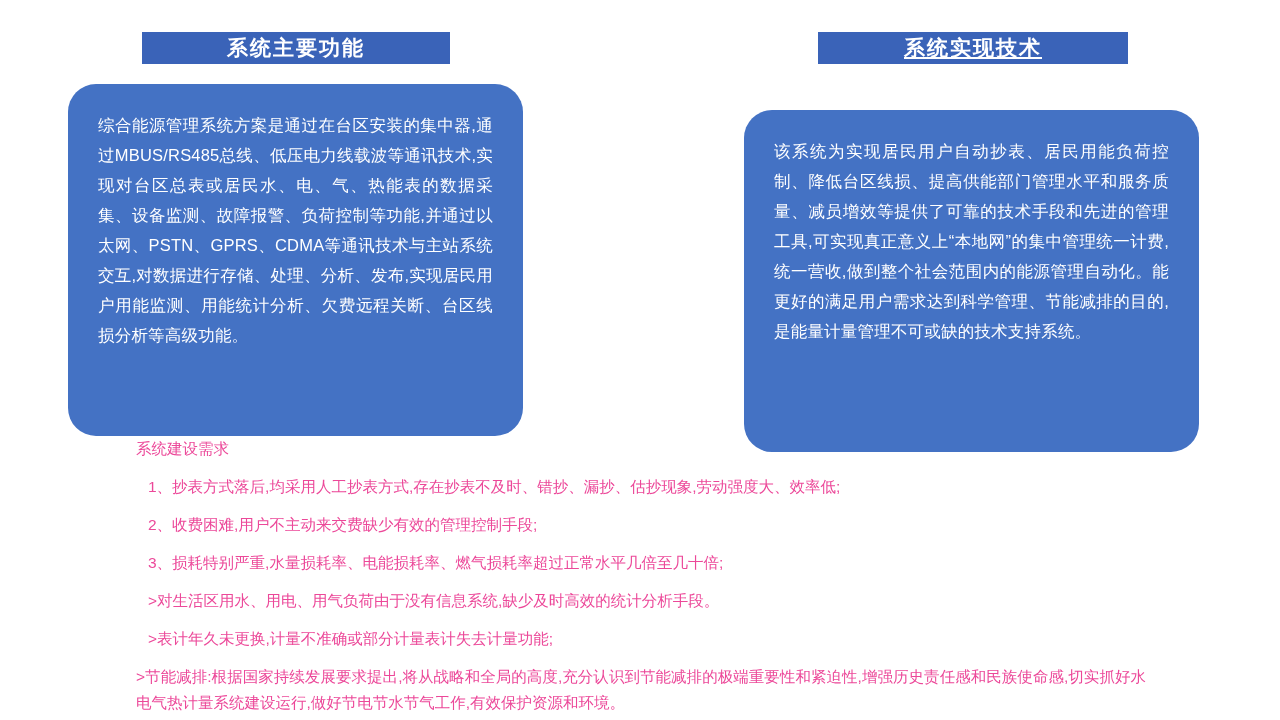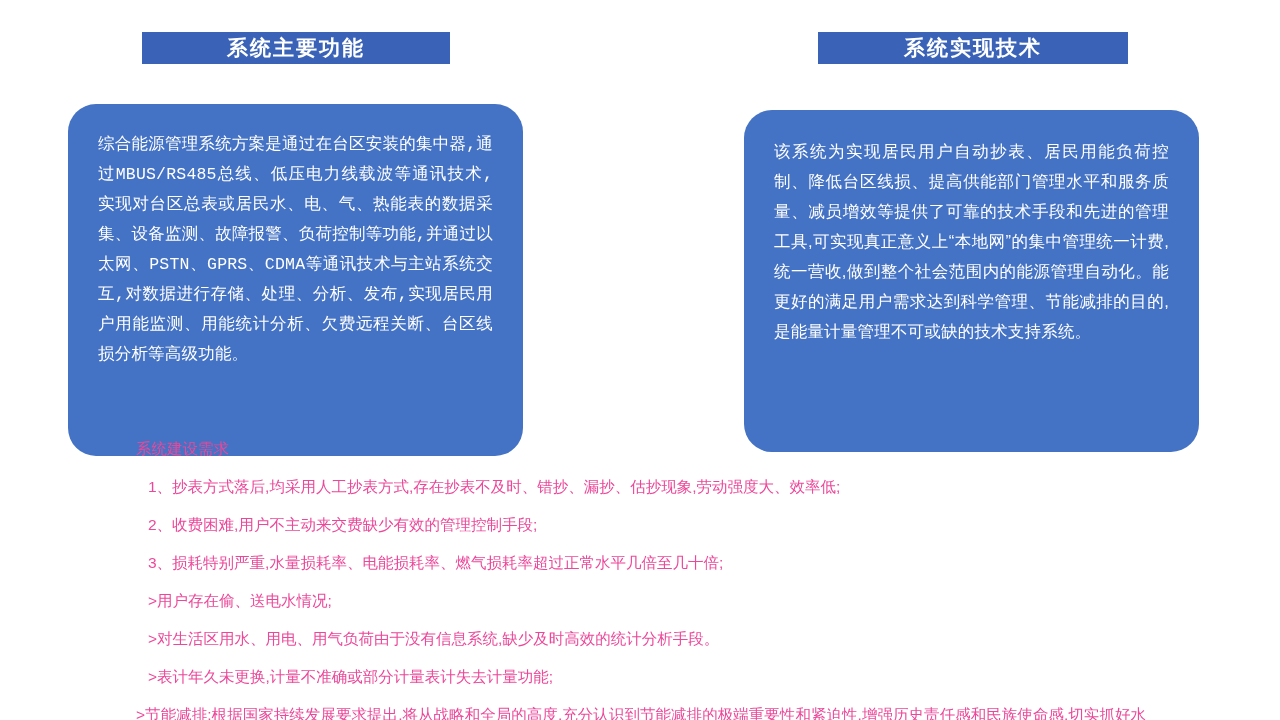--- a/index.html
+++ b/index.html
@@ -36,40 +36,40 @@
   }
   .banner-left {
     left: 142px;
     top: 32px;
     width: 308px;
   }
   .banner-right {
     left: 818px;
     top: 32px;
     width: 310px;
+    text-decoration: underline;
   }
 
   
   .panel {
     position: absolute;
     background: #4472c4;
     color: #ffffff;
     border-radius: 28px;
     box-sizing: border-box;
     padding: 26px 30px;
     font-size: 16.5px;
     line-height: 30px;
     letter-spacing: 0.2px;
   }
   .panel-left {
     left: 68px;
-    top: 104px;
+    top: 84px;
     width: 455px;
     height: 352px;
-    font-family: Liberation Mono, monospace;
   }
   .panel-right {
     left: 744px;
     top: 110px;
     width: 455px;
     height: 342px;
   }
   .panel p {
     margin: 0;
     text-align: justify;
@@ -113,19 +113,18 @@
 
   <div class="panel panel-right">
     <p>该系统为实现居民用户自动抄表、居民用能负荷控制、降低台区线损、提高供能部门管理水平和服务质量、减员增效等提供了可靠的技术手段和先进的管理工具,可实现真正意义上“本地网”的集中管理统一计费,统一营收,做到整个社会范围内的能源管理自动化。能更好的满足用户需求达到科学管理、节能减排的目的,是能量计量管理不可或缺的技术支持系统。</p>
   </div>
 
   <div class="requirements">
     <p class="req-title">系统建设需求</p>
     <p class="req-line">1、抄表方式落后,均采用人工抄表方式,存在抄表不及时、错抄、漏抄、估抄现象,劳动强度大、效率低;</p>
     <p class="req-line">2、收费困难,用户不主动来交费缺少有效的管理控制手段;</p>
     <p class="req-line">3、损耗特别严重,水量损耗率、电能损耗率、燃气损耗率超过正常水平几倍至几十倍;</p>
-    <p class="req-line">&gt;用户存在偷、送电水情况;</p>
     <p class="req-line">&gt;对生活区用水、用电、用气负荷由于没有信息系统,缺少及时高效的统计分析手段。</p>
     <p class="req-line">&gt;表计年久未更换,计量不准确或部分计量表计失去计量功能;</p>
     <p class="req-para">&gt;节能减排:根据国家持续发展要求提出,将从战略和全局的高度,充分认识到节能减排的极端重要性和紧迫性,增强历史责任感和民族使命感,切实抓好水电气热计量系统建设运行,做好节电节水节气工作,有效保护资源和环境。</p>
   </div>
 
 </div>
 
 </body></html>

